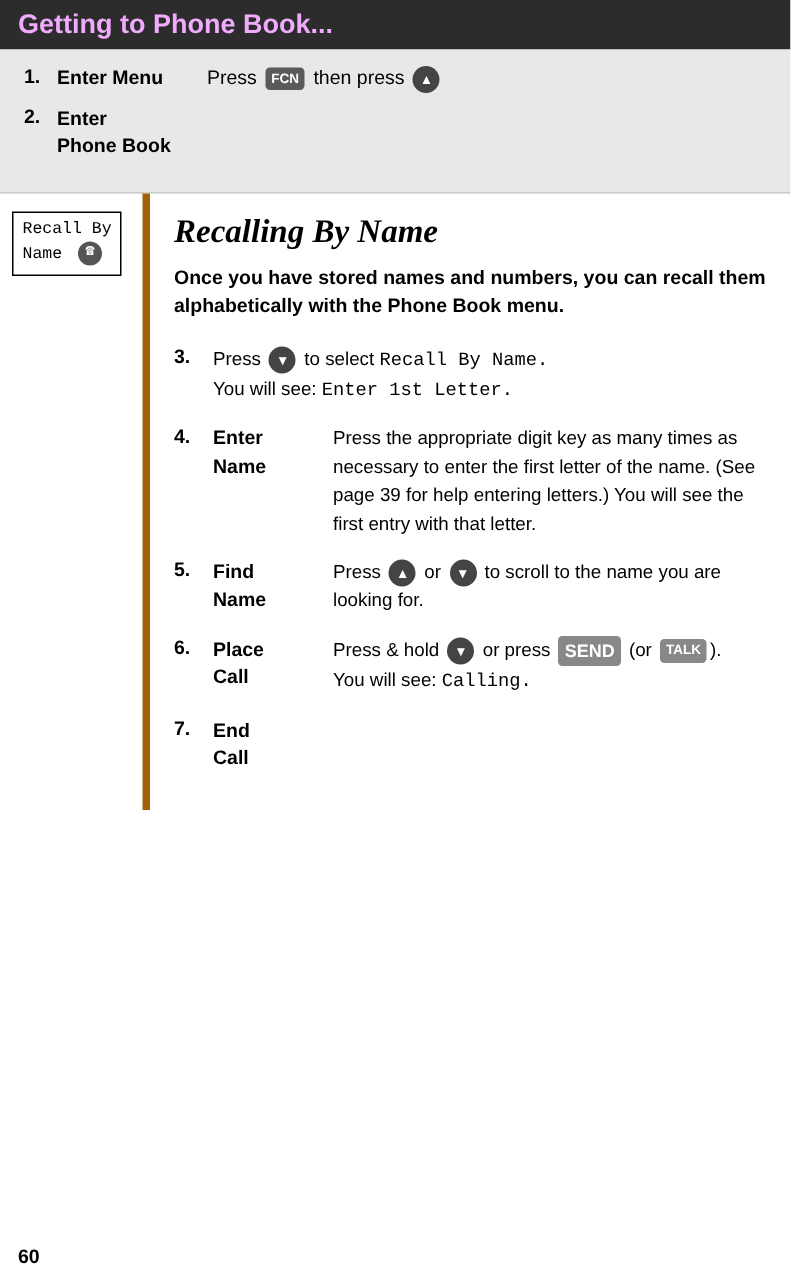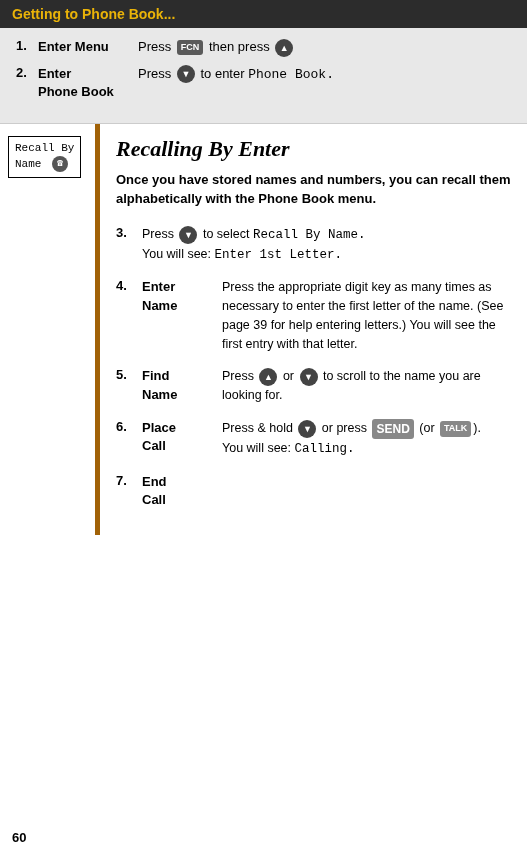--- a/index.html
+++ b/index.html
@@ -10,23 +10,23 @@
       background: #fff;
       font-family: Arial, Helvetica, sans-serif;
       font-size: 13px;
       color: #000;
       position: relative;
     }
 
     
     .header-bar {
       background: #2c2c2c;
-      color: #eab308;
+      color: #f0abfc;
       padding: 6px 12px;
-      font-size: 14px;
+      font-size: 18px;
       font-weight: bold;
     }
 
     
     .getting-section {
       background: #e8e8e8;
       padding: 10px 16px 14px 16px;
       border-bottom: 1px solid #ccc;
     }
 
@@ -235,41 +235,36 @@
       then press
       <span class="btn-circle">▲</span>
     </span>
   </div>
 
   <div class="getting-row">
     <span class="step-num">2.</span>
     <span class="step-label">
       Enter<br>Phone Book
     </span>
-    <span class="step-desc">
-      Press
-      <span class="btn-circle">▼</span>
-      to enter <span class="monospace">Phone Book.</span>
-    </span>
   </div>
 
 </div>
 
 <div class="main-content">
 
   <div class="sidebar">
     <div class="sidebar-box">
       <span>Recall By<br>Name</span>
       <span class="sidebar-icon">☎</span>
     </div>
   </div>
 
   <div class="right-content">
 
-    <div class="section-title">Recalling By Enter</div>
+    <div class="section-title">Recalling By Name</div>
 
     <div class="section-intro">Once you have stored names and numbers, you can recall them alphabetically with the Phone Book menu.</div>
 
     <div class="step-row">
       <span class="step-num">3.</span>
       <span class="step-content">
         Press <span class="btn-circle">▼</span> to select <span class="monospace">Recall By Name.</span><br>
         You will see: <span class="monospace">Enter 1st Letter.</span>
       </span>
     </div>

